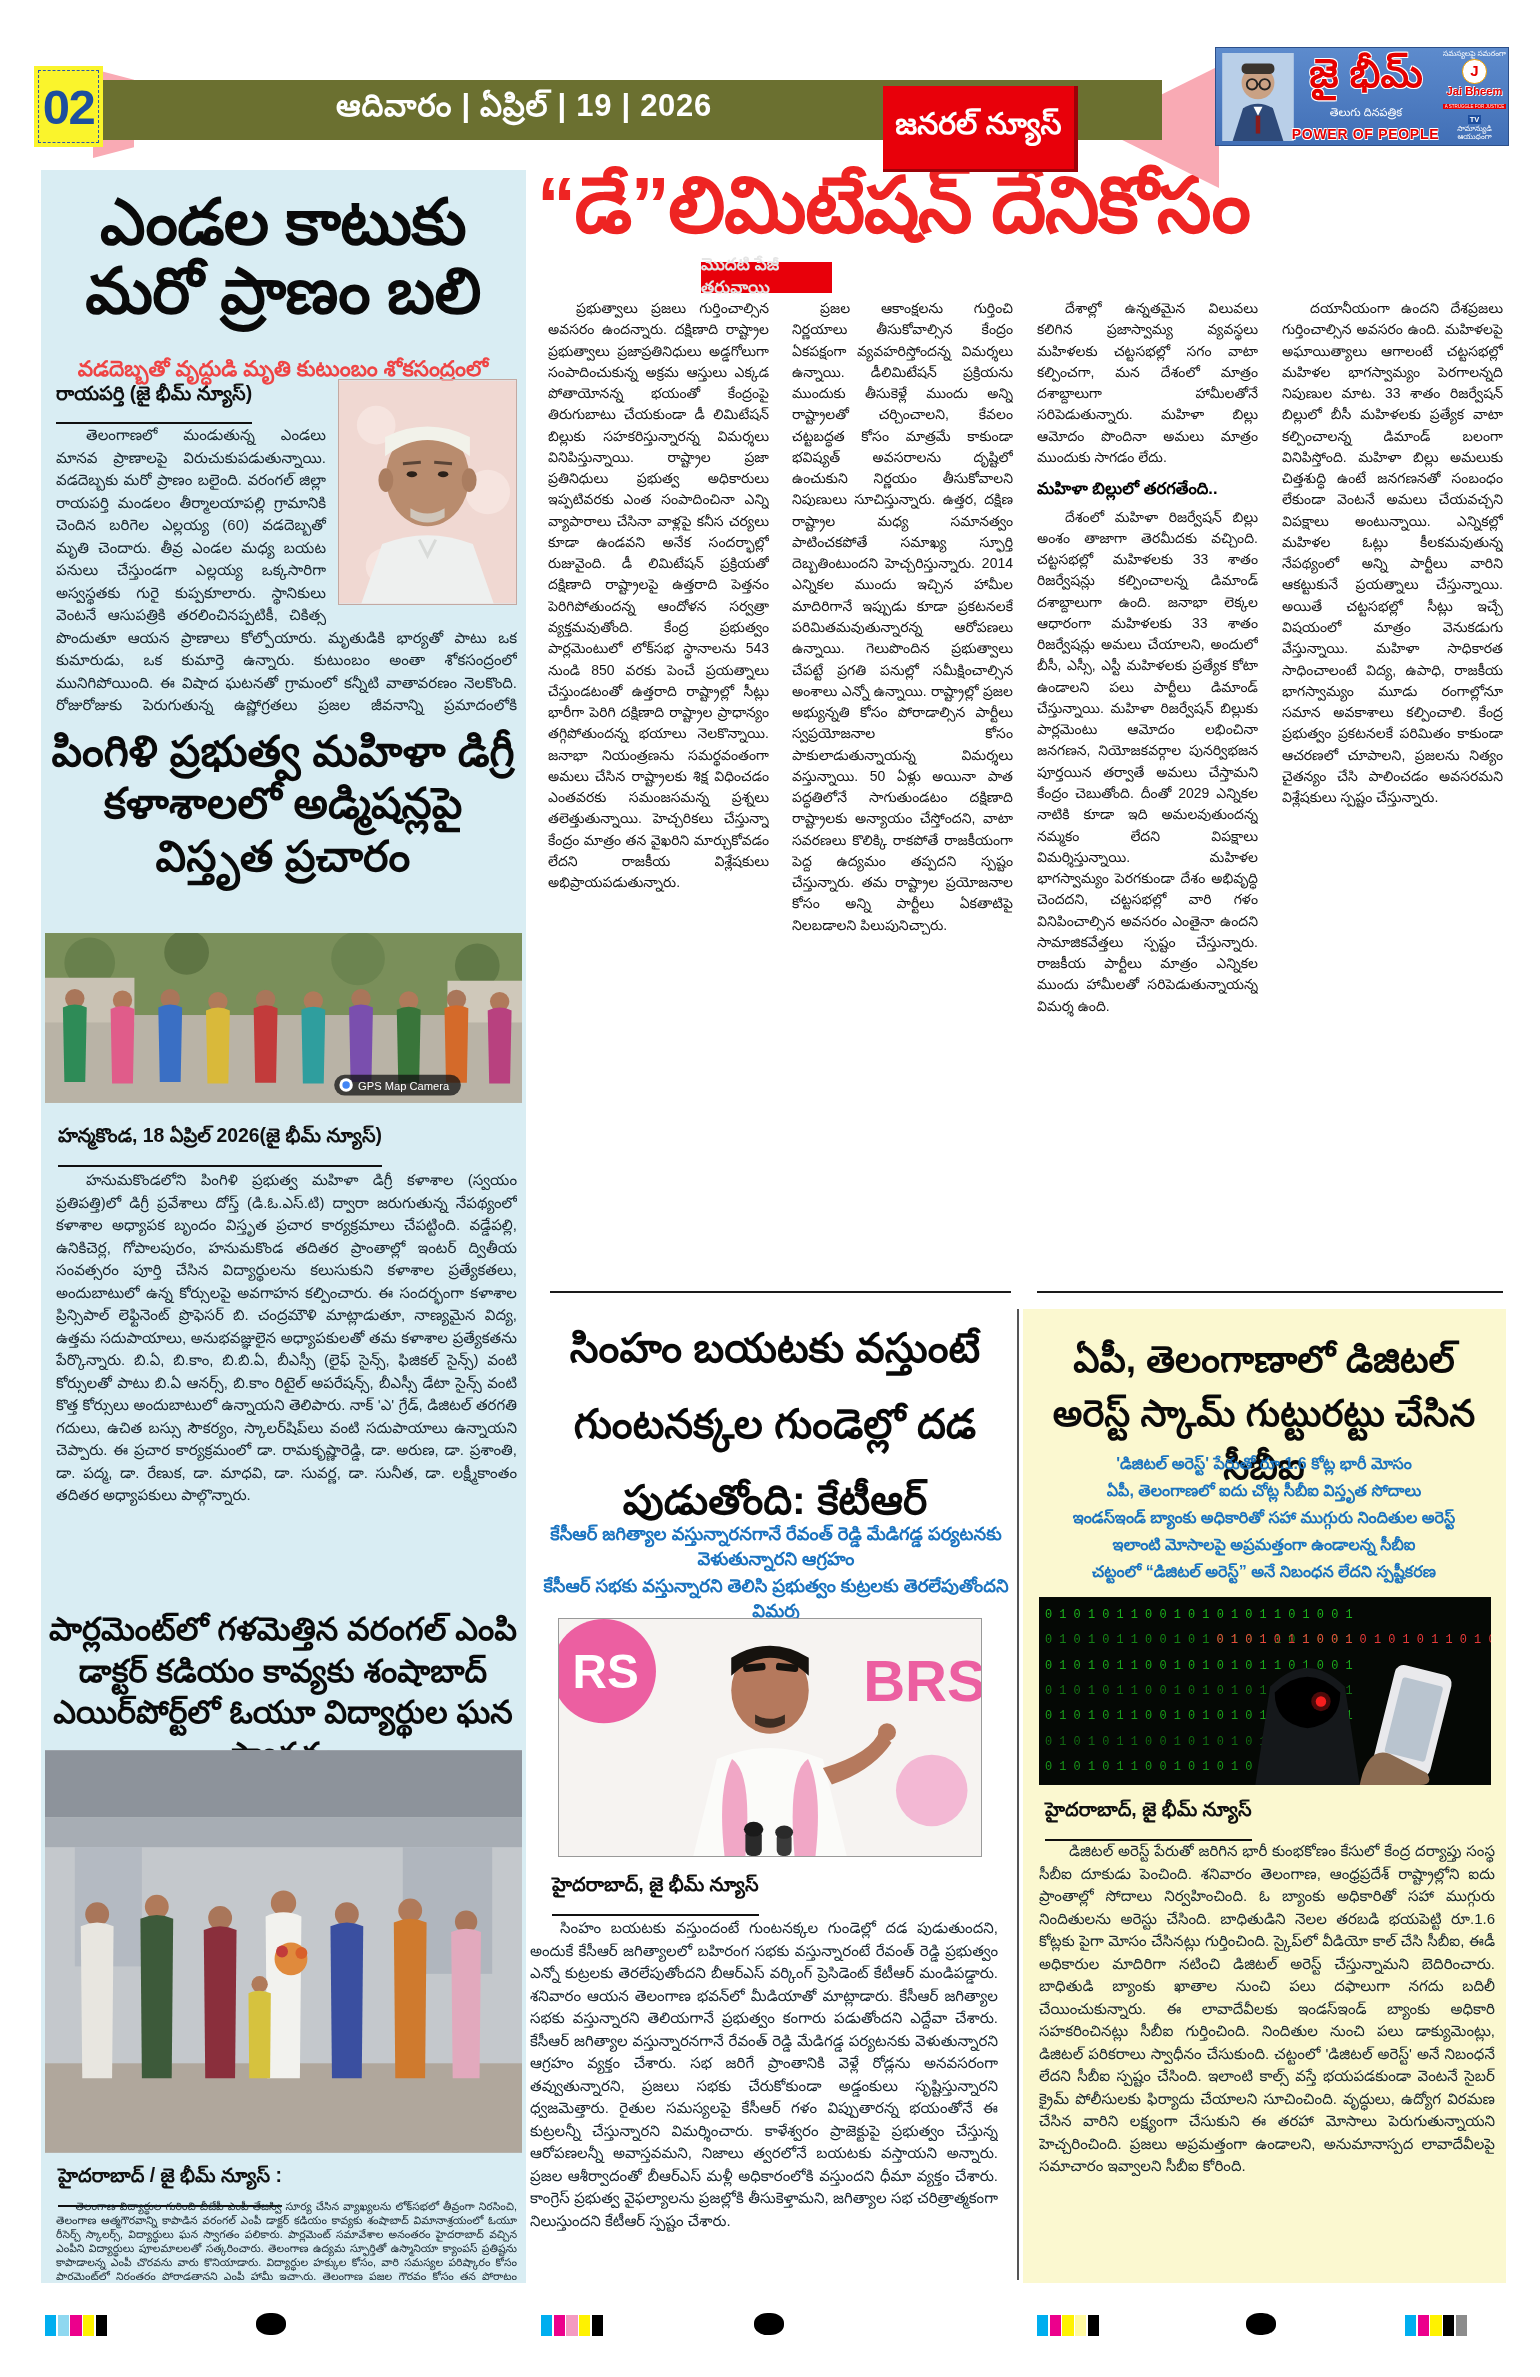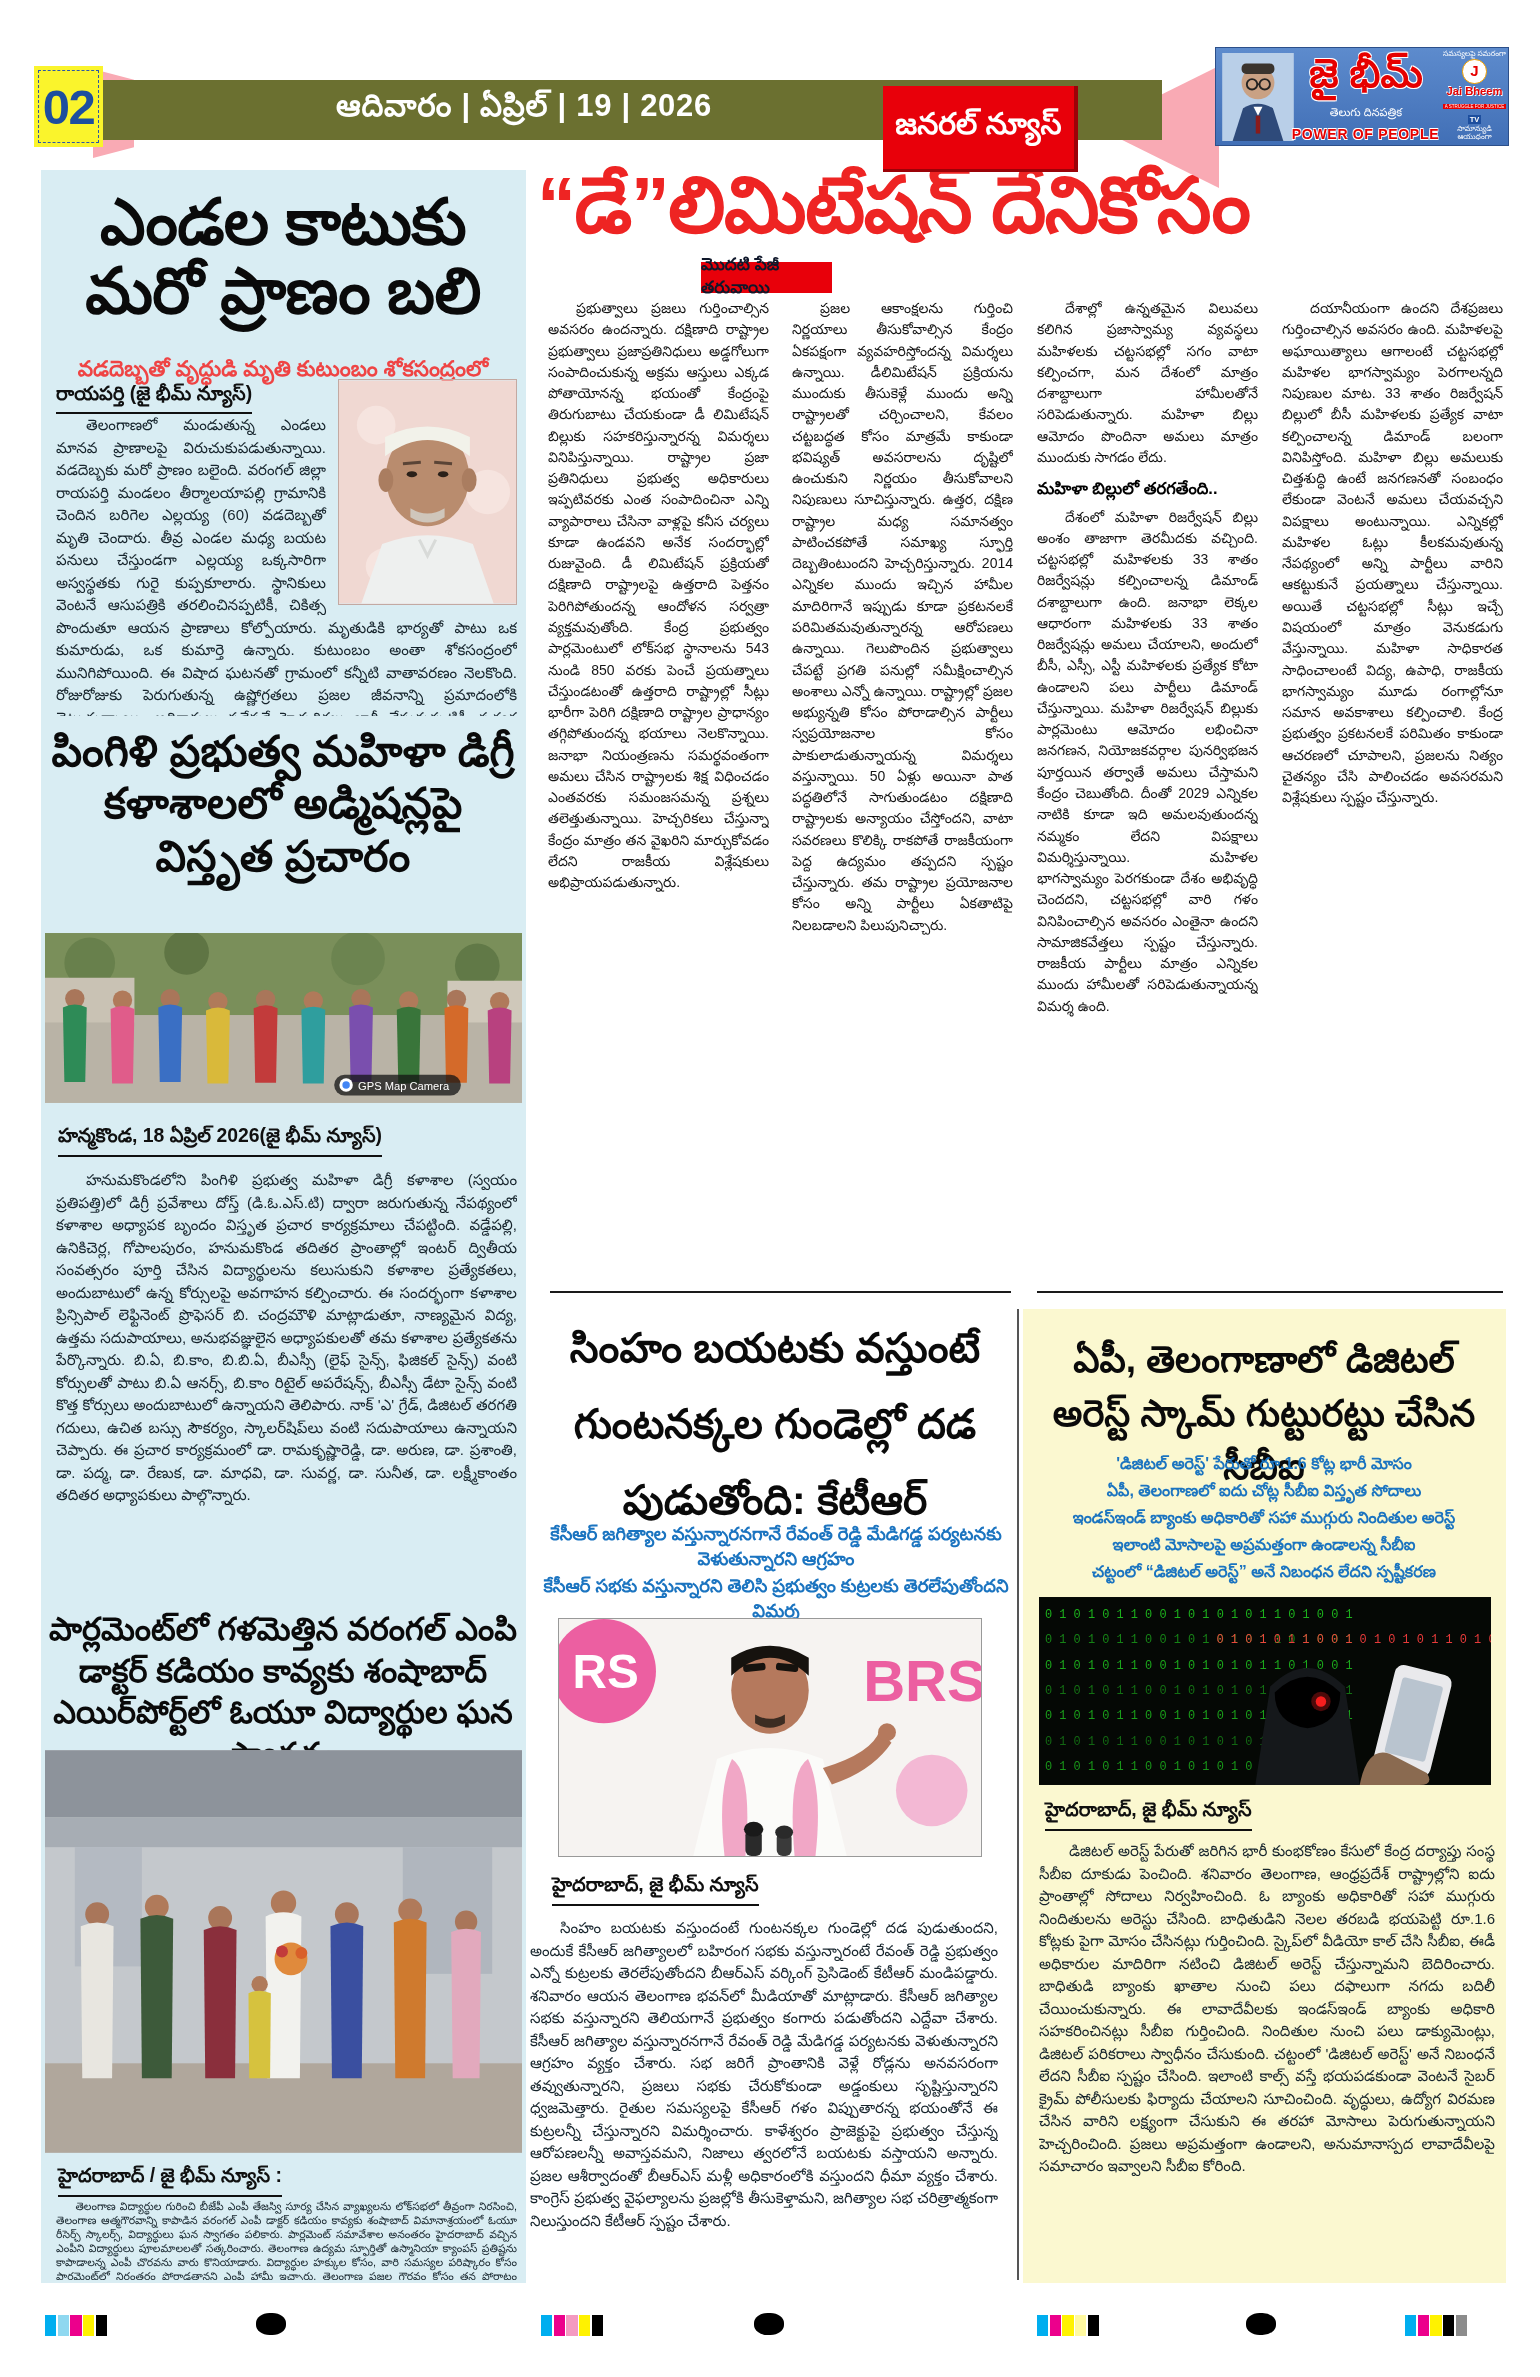--- a/index.html
+++ b/index.html
@@ -38,35 +38,35 @@
              font-size:15px;font-weight:bold;line-height:22.4px;border:1.5px solid #f0a000;}
   .tv-name{color:#e60000;font-size:11.2px;font-weight:bold;
            text-shadow:0.7px 0.7px 0 #fff,-0.7px -0.7px 0 #fff;}
   .tv-sub{font-size:4.5px;background:#e60000;color:#fff;display:inline-block;padding:0 1.5px;}
   .tv-label{display:inline-block;background:#1d4e9e;color:#fff;font-size:7.5px;font-weight:bold;padding:0 2.2px;}
   .mh-photo{position:absolute;left:6px;top:4.5px;width:72px;height:88px;}
 
   
   .lead-headline{left:537px;top:153px;width:977px;text-align:left;color:#ee2423;
                  font-size:78px;font-weight:bold;letter-spacing:-1.5px;line-height:1.35;}
-  .lead-tag{left:701px;top:262px;width:131px;height:31px;background:#e8000a;color:#0f172a;
+  .lead-tag{left:701px;top:262px;width:131px;height:31px;background:#e8000a;color:#e5e5e5;
             font-size:17px;font-weight:bold;display:flex;align-items:center;justify-content:center;}
   .col{overflow:hidden;text-align:justify;font-size:14px;line-height:1.52;color:#141414;}
   .col p{margin:0 0 7.5px 0;text-indent:28px;}
   .col-sub{font-weight:bold;font-size:16.4px;color:#000;margin:4.5px 0 6px 0;text-indent:0;}
   .rule{background:#1a1a1a;}
 
   
   .left-panel{left:41px;top:170px;width:485px;height:2113px;background:#d9edf3;}
   .lp-h1{left:48px;top:188px;width:470px;text-align:center;color:#0a0a0a;
          font-size:64px;font-weight:bold;line-height:1.08;letter-spacing:-0.7px;}
   .lp-sub1{left:48px;top:356px;width:470px;text-align:center;color:#ef4444;
            font-size:21.6px;font-weight:bold;}
   .dateline{font-weight:bold;font-size:19.4px;color:#101010;border-bottom:2.2px solid #101010;
-            padding-bottom:4px;display:inline-block;}
+            padding-bottom:14px;display:inline-block;}
   .story-body{overflow:hidden;text-align:justify;font-size:15px;line-height:1.5;color:#15232b;}
   .story-body p{margin:0 0 7.5px 0;text-indent:30px;}
   .s1-wrap{left:56px;top:379px;width:461px;height:337px;}
   .s1-photo{float:right;width:177px;height:224px;margin:0 0 7.5px 12px;border:0.7px solid #c3a9a2;}
   .lp-h2{left:48px;top:725px;width:470px;text-align:center;color:#0a0a0a;
          font-size:43px;font-weight:bold;line-height:1.22;}
   .s2-photo{left:45px;top:933px;width:477px;height:170px;}
   .s2-dateline{left:58px;top:1124px;}
   .s2-body{left:56px;top:1169px;width:461px;height:423px;}
   .lp-h3{left:48px;top:1609px;width:470px;text-align:center;color:#0a0a0a;

